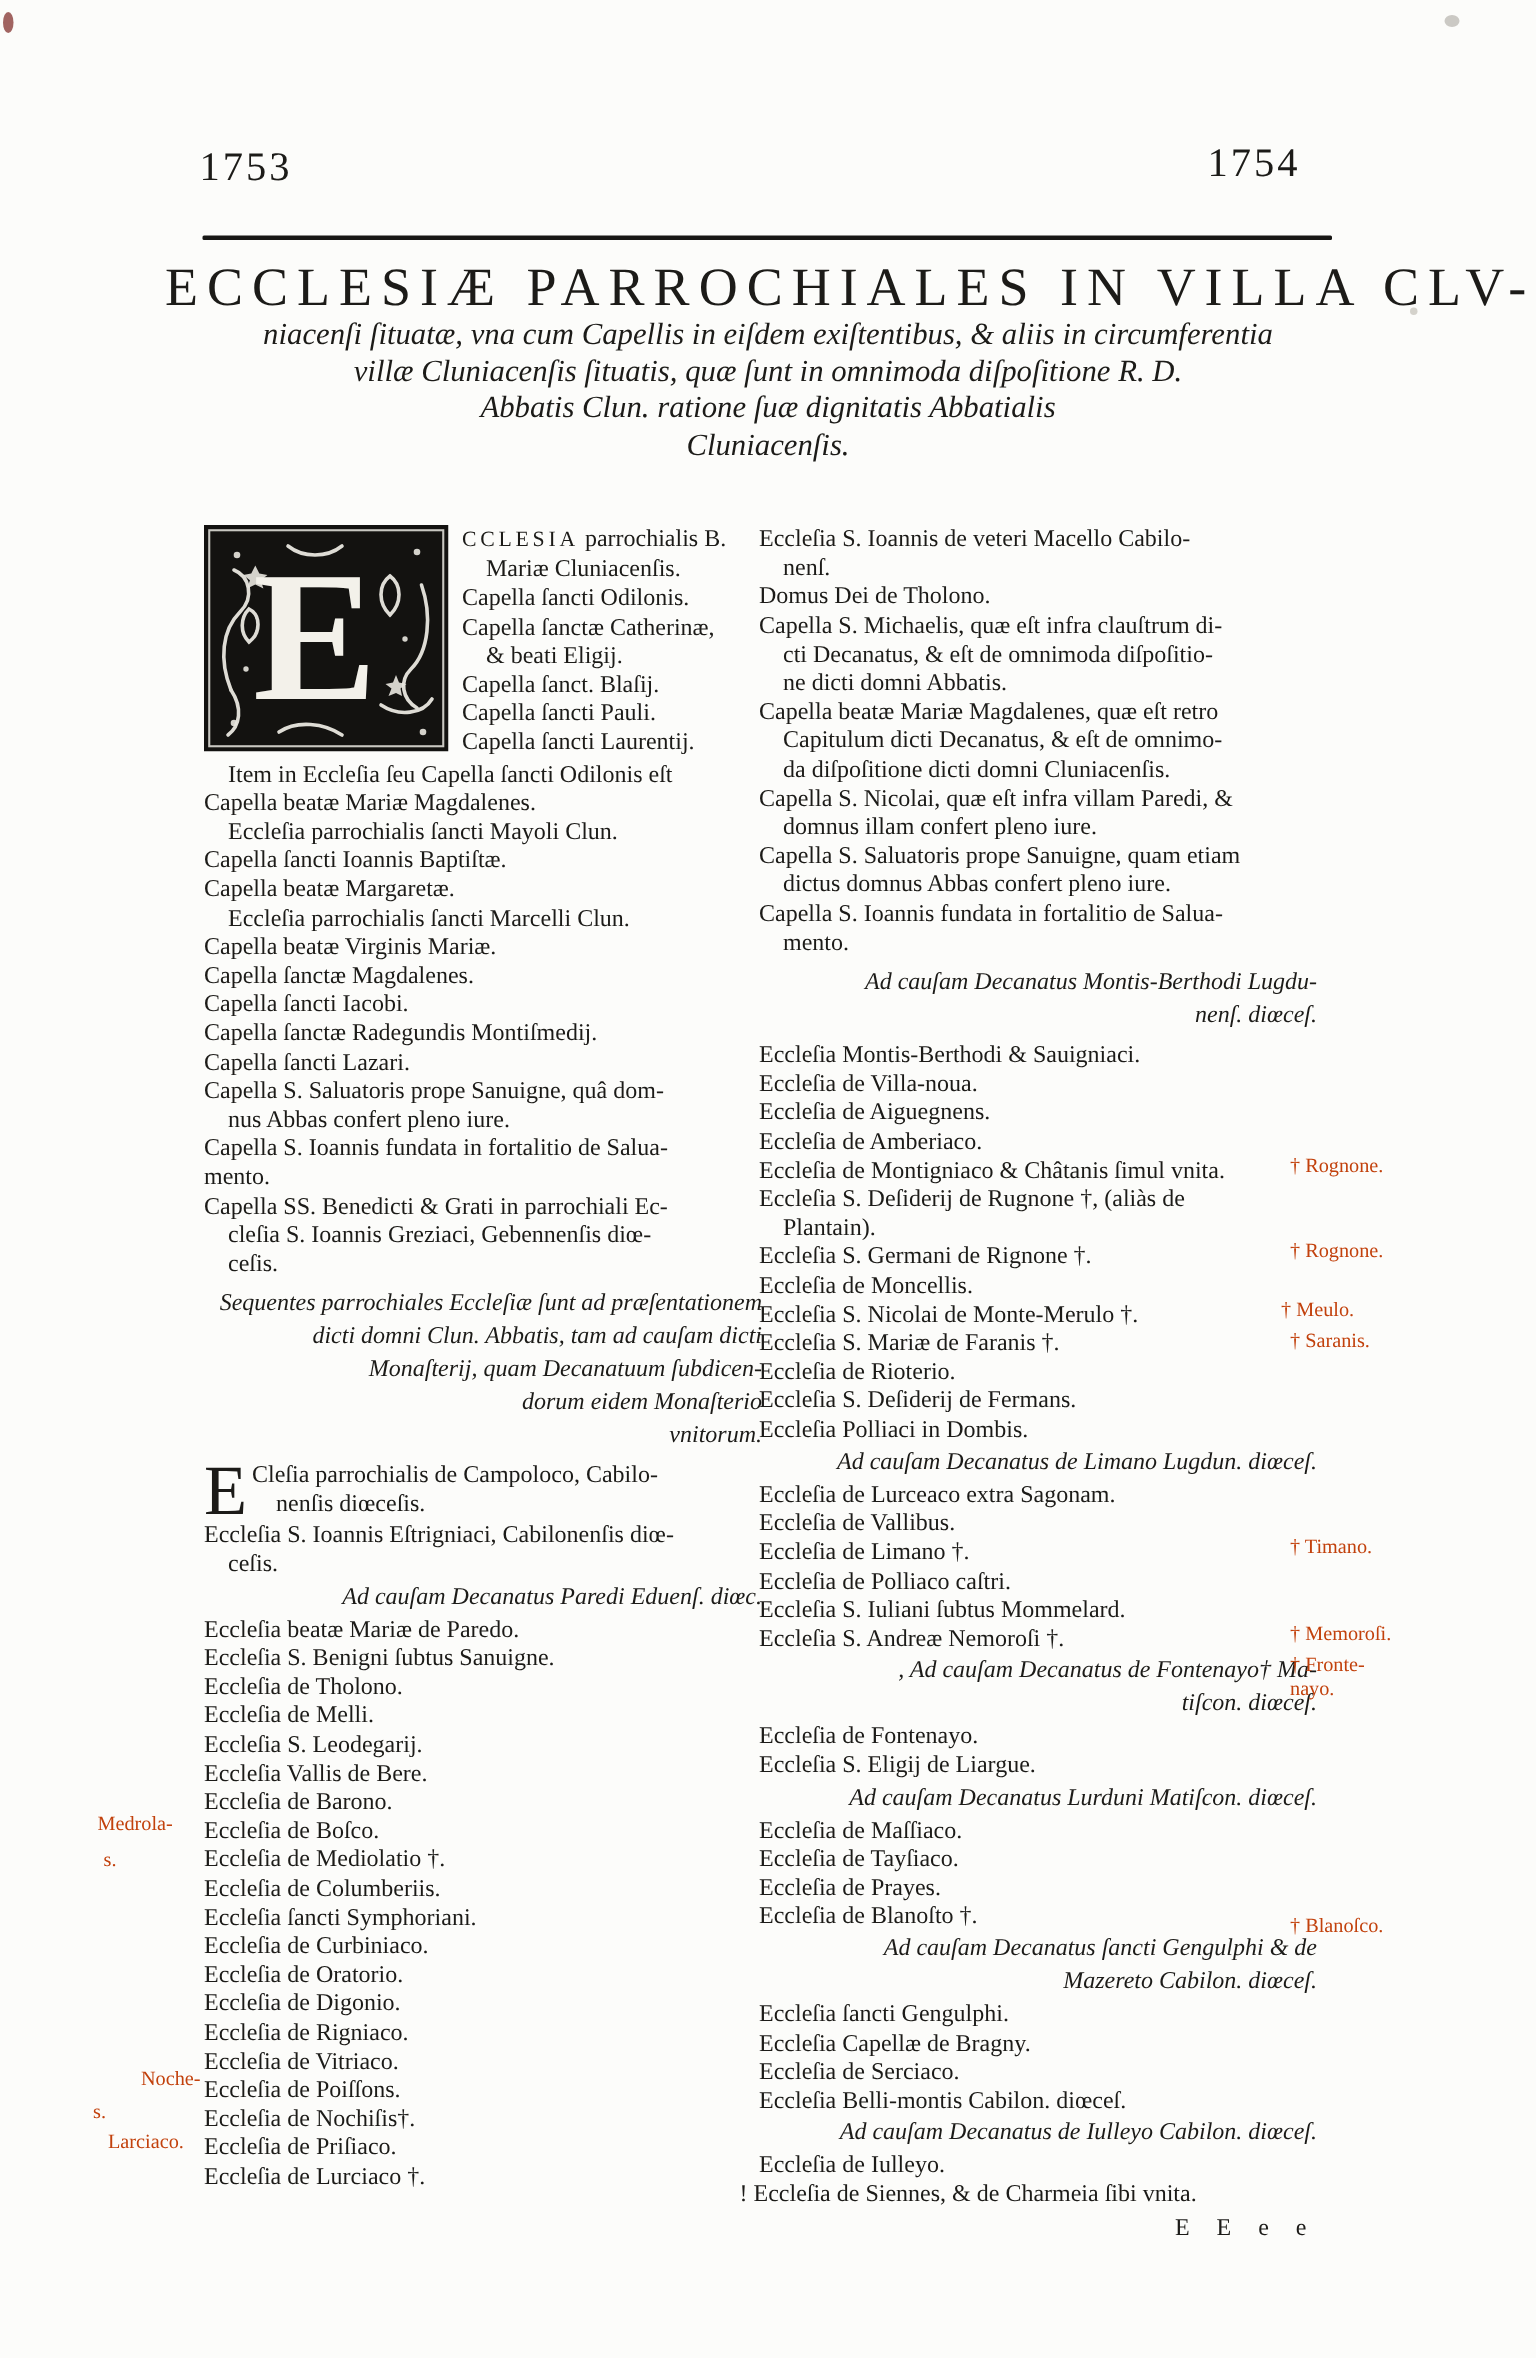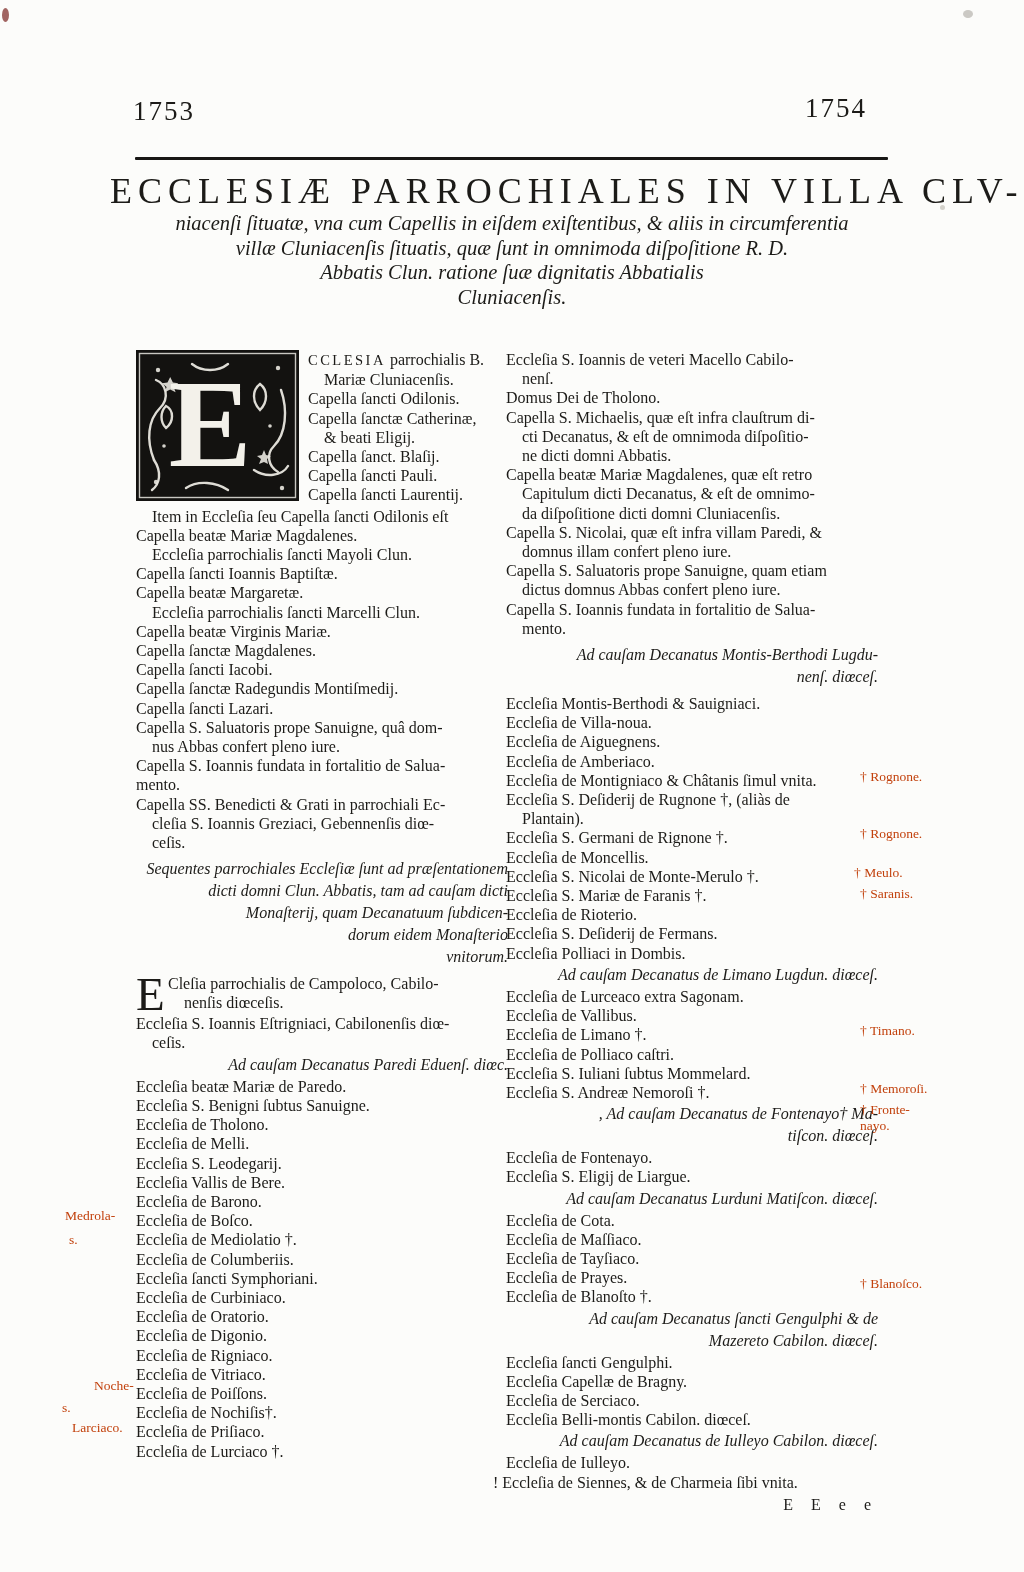--- a/index.html
+++ b/index.html
@@ -212,21 +212,20 @@
         <div class="ln">Eccleſia de Vallibus.</div>
         <div class="ln">Eccleſia de Limano †.</div>
         <div class="ln">Eccleſia de Polliaco caſtri.</div>
         <div class="ln">Eccleſia S. Iuliani ſubtus Mommelard.</div>
         <div class="ln">Eccleſia S. Andreæ Nemoroſi †.</div>
         <div class="ln ic">, Ad cauſam Decanatus de Fontenayo† Ma-</div>
         <div class="ln ic">tiſcon. diœceſ.</div>
         <div class="ln">Eccleſia de Fontenayo.</div>
         <div class="ln">Eccleſia S. Eligij de Liargue.</div>
         <div class="ln ic">Ad cauſam Decanatus Lurduni Matiſcon. diœceſ.</div>
-        <div class="ln">Eccleſia de Cota.</div>
         <div class="ln">Eccleſia de Maſſiaco.</div>
         <div class="ln">Eccleſia de Tayſiaco.</div>
         <div class="ln">Eccleſia de Prayes.</div>
         <div class="ln">Eccleſia de Blanoſto †.</div>
         <div class="ln ic">Ad cauſam Decanatus ſancti Gengulphi &amp; de</div>
         <div class="ln ic">Mazereto Cabilon. diœceſ.</div>
         <div class="ln">Eccleſia ſancti Gengulphi.</div>
         <div class="ln">Eccleſia Capellæ de Bragny.</div>
         <div class="ln">Eccleſia de Serciaco.</div>
         <div class="ln">Eccleſia Belli-montis Cabilon. diœceſ.</div>

